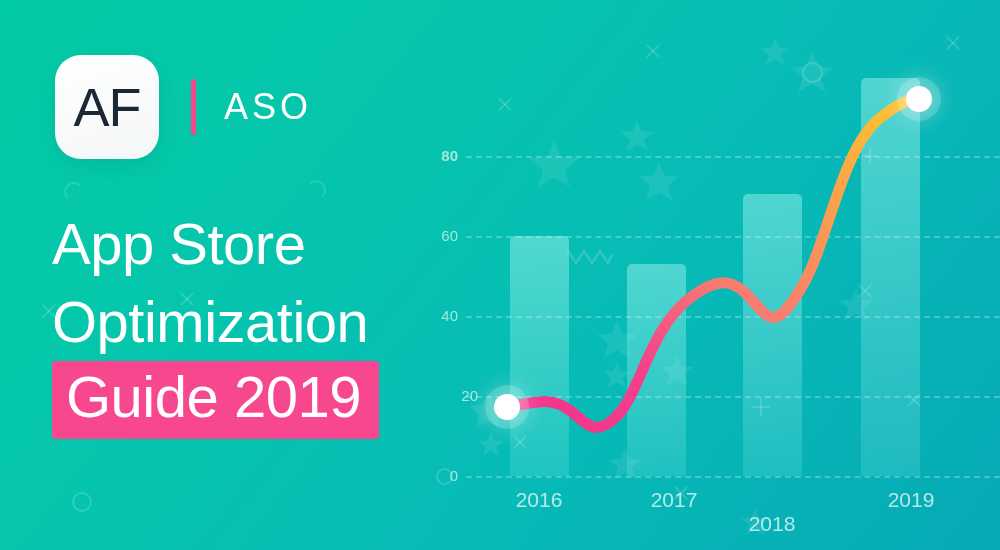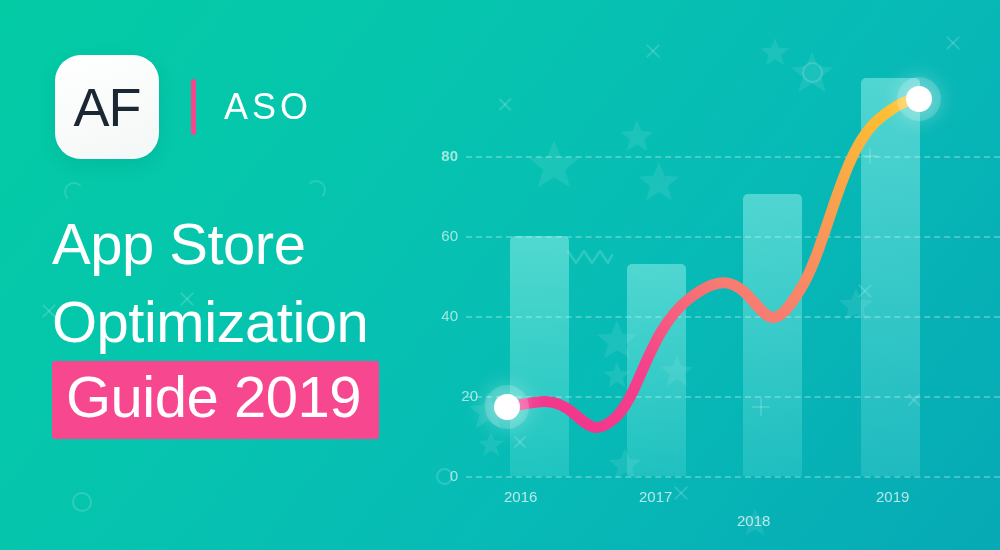--- a/index.html
+++ b/index.html
@@ -65,21 +65,21 @@
     padding:6px 18px 12px 14px;
   }
   #highlight-box .h-line{line-height:60px;}
 
   
   #chart{position:absolute;left:0;top:0;width:1000px;height:550px;}
   .ylabel{
     position:absolute;color:rgba(255,255,255,.62);font-size:15px;text-align:right;width:34px;
   }
   .xlabel{
-    position:absolute;color:rgba(255,255,255,.70);font-size:15px;text-align:left;width:70px;
+    position:absolute;color:rgba(255,255,255,.70);font-size:21px;text-align:center;width:70px;
   }
   .gridline{
     position:absolute;left:466px;width:534px;height:0;
     border-top:2px dashed rgba(255,255,255,.26);
   }
   .bar{
     position:absolute;border-radius:5px 5px 0 0;
     background:linear-gradient(180deg,rgba(190,255,250,.40) 0%,rgba(160,250,245,.16) 100%);
   }
   #line-svg{position:absolute;left:0;top:0;}

